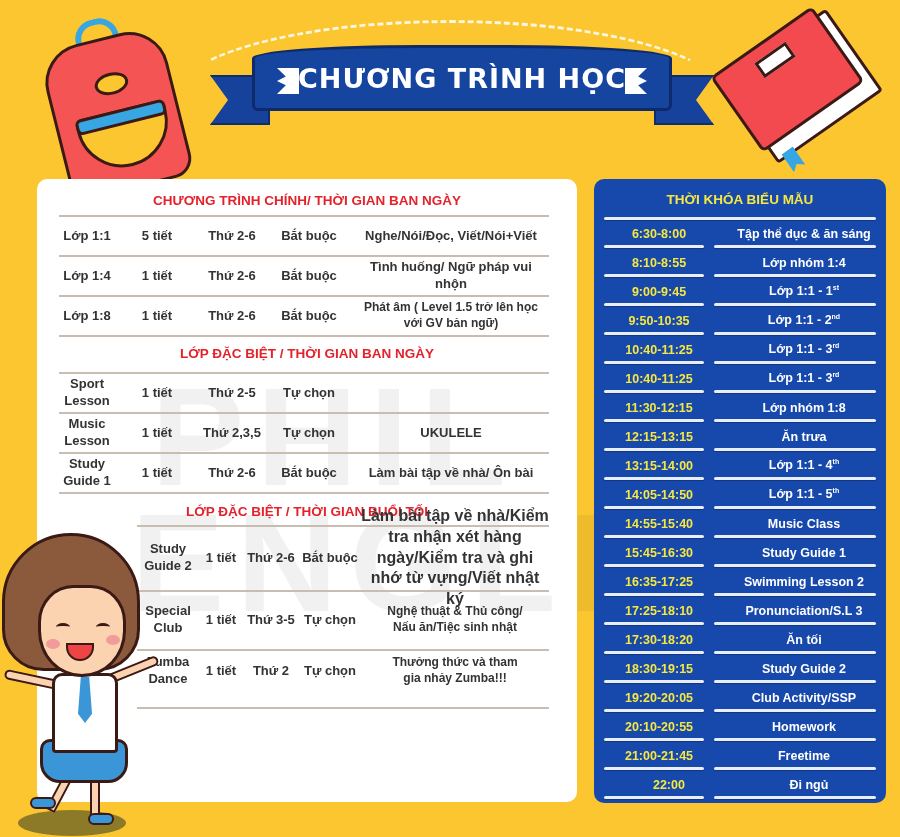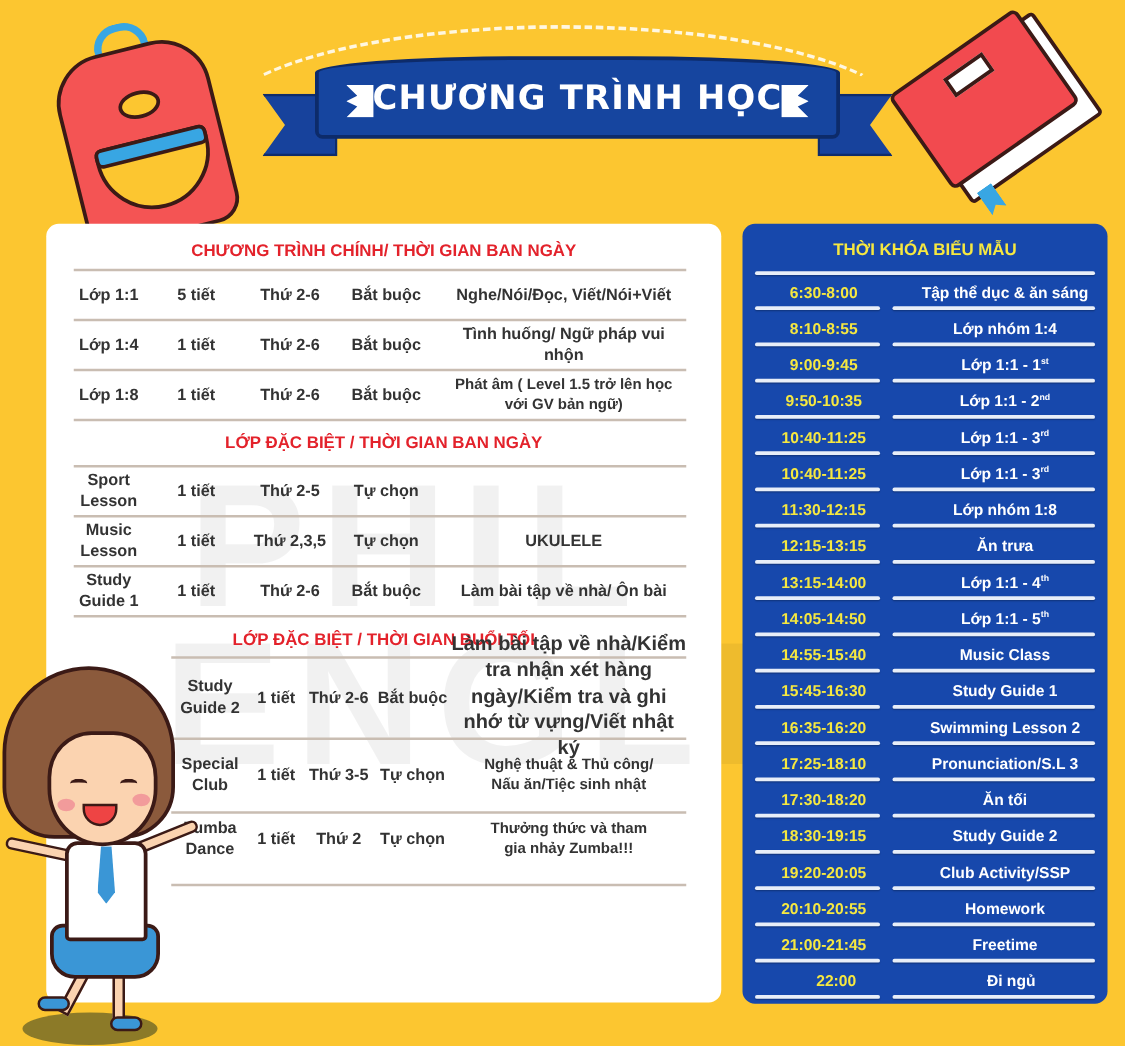--- a/index.html
+++ b/index.html
@@ -287,21 +287,21 @@
       </div>
       <div class="sline" style="left: 10px; width: 100px; top: 356px;"></div>
       <div class="sline" style="left: 120px; width: 162px; top: 356px;"></div>
       <div class="srow" style="top: 359px;">
         <div class="time">15:45-16:30</div>
         <div class="act"><span>Study Guide 1</span></div>
       </div>
       <div class="sline" style="left: 10px; width: 100px; top: 385px;"></div>
       <div class="sline" style="left: 120px; width: 162px; top: 385px;"></div>
       <div class="srow" style="top: 388px;">
-        <div class="time">16:35-16:20</div>
+        <div class="time">16:35-17:25</div>
         <div class="act"><span>Swimming Lesson 2</span></div>
       </div>
       <div class="sline" style="left: 10px; width: 100px; top: 414px;"></div>
       <div class="sline" style="left: 120px; width: 162px; top: 414px;"></div>
       <div class="srow" style="top: 417px;">
         <div class="time">17:25-18:10</div>
         <div class="act"><span>Pronunciation/S.L 3</span></div>
       </div>
       <div class="sline" style="left: 10px; width: 100px; top: 443px;"></div>
       <div class="sline" style="left: 120px; width: 162px; top: 443px;"></div>

